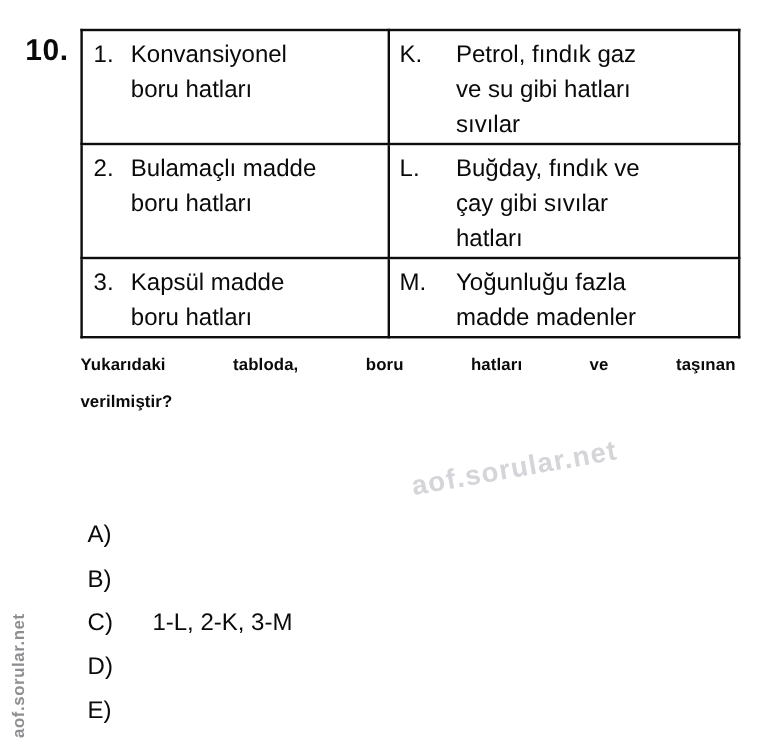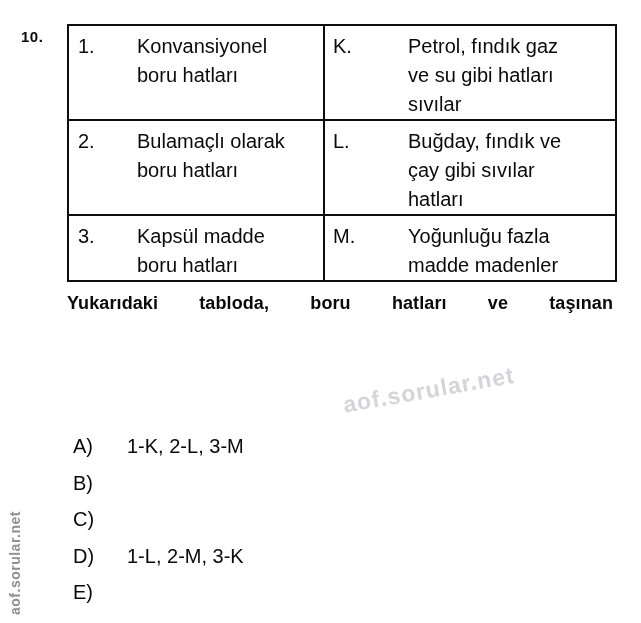--- a/index.html
+++ b/index.html
@@ -10,21 +10,21 @@
     color: #0a0a0a;
     font-family: "Liberation Sans", sans-serif;
     overflow: hidden;
   }
 
   
   .qnum {
     position: absolute;
     left: 21px;
     top: 28px;
-    font-size: 15px;
+    font-size: 25px;
     font-weight: 700;
     letter-spacing: 0.5px;
   }
 
   
   .match-table {
     position: absolute;
     left: 67px;
     top: 24px;
     width: 548px;
@@ -38,29 +38,29 @@
   }
   .match-table tr.r1 { height: 88px; }
   .match-table tr.r2 { height: 88px; }
   .match-table tr.r3 { height: 58px; }
   td.colL { width: 256px; }
   td.colR { width: 292px; }
 
   .cell { display: flex; font-size: 20px; line-height: 29px; }
   .colL .key { width: 40px; padding-left: 9px; flex: none; }
   .colR .key { width: 55px; padding-left: 8px; flex: none; }
-  .lines div { white-space: nowrap; margin-left: 28px; }
+  .lines div { white-space: nowrap; }
 
   
   .question {
     position: absolute;
     left: 67px;
     top: 288px;
     width: 546px;
-    font-size: 18px;
+    font-size: 14px;
     font-weight: 700;
     line-height: 31px;
     letter-spacing: 0.1px;
   }
   .qline { text-align: justify; text-align-last: justify; white-space: normal; }
   .qline.last { text-align-last: left; }
 
   
   .options {
     position: absolute;
@@ -126,21 +126,21 @@
           <div>sıvılar</div>
         </div>
       </div>
     </td>
   </tr>
   <tr class="r2">
     <td class="colL">
       <div class="cell">
         <span class="key">2.</span>
         <div class="lines">
-          <div>Bulamaçlı olarak</div>
+          <div>Bulamaçlı madde</div>
           <div>boru hatları</div>
         </div>
       </div>
     </td>
     <td class="colR">
       <div class="cell">
         <span class="key">L.</span>
         <div class="lines">
           <div>Buğday, fındık ve</div>
           <div>çay gibi sıvılar</div>
@@ -167,36 +167,36 @@
           <div>madde madenler</div>
         </div>
       </div>
     </td>
   </tr>
 </tbody>
   </table>
 
 <div class="question">
   <div class="qline">Yukarıdaki tabloda, boru hatları ve taşınan</div>
+  <div class="qline last">verilmiştir?</div>
 </div>
 
 <div class="options">
   <div class="option">
     <span class="letter">A)</span>
-    <span class="value">1-K, 2-L, 3-M</span>
   </div>
   <div class="option">
     <span class="letter">B)</span>
   </div>
   <div class="option">
     <span class="letter">C)</span>
+    <span class="value">1-L, 2-K, 3-M</span>
   </div>
   <div class="option">
     <span class="letter">D)</span>
-    <span class="value">1-L, 2-M, 3-K</span>
   </div>
   <div class="option">
     <span class="letter">E)</span>
   </div>
 </div>
 
 <div class="wm-center">aof.sorular.net</div>
 <div class="wm-side">aof.sorular.net</div>
 
 </body></html>

